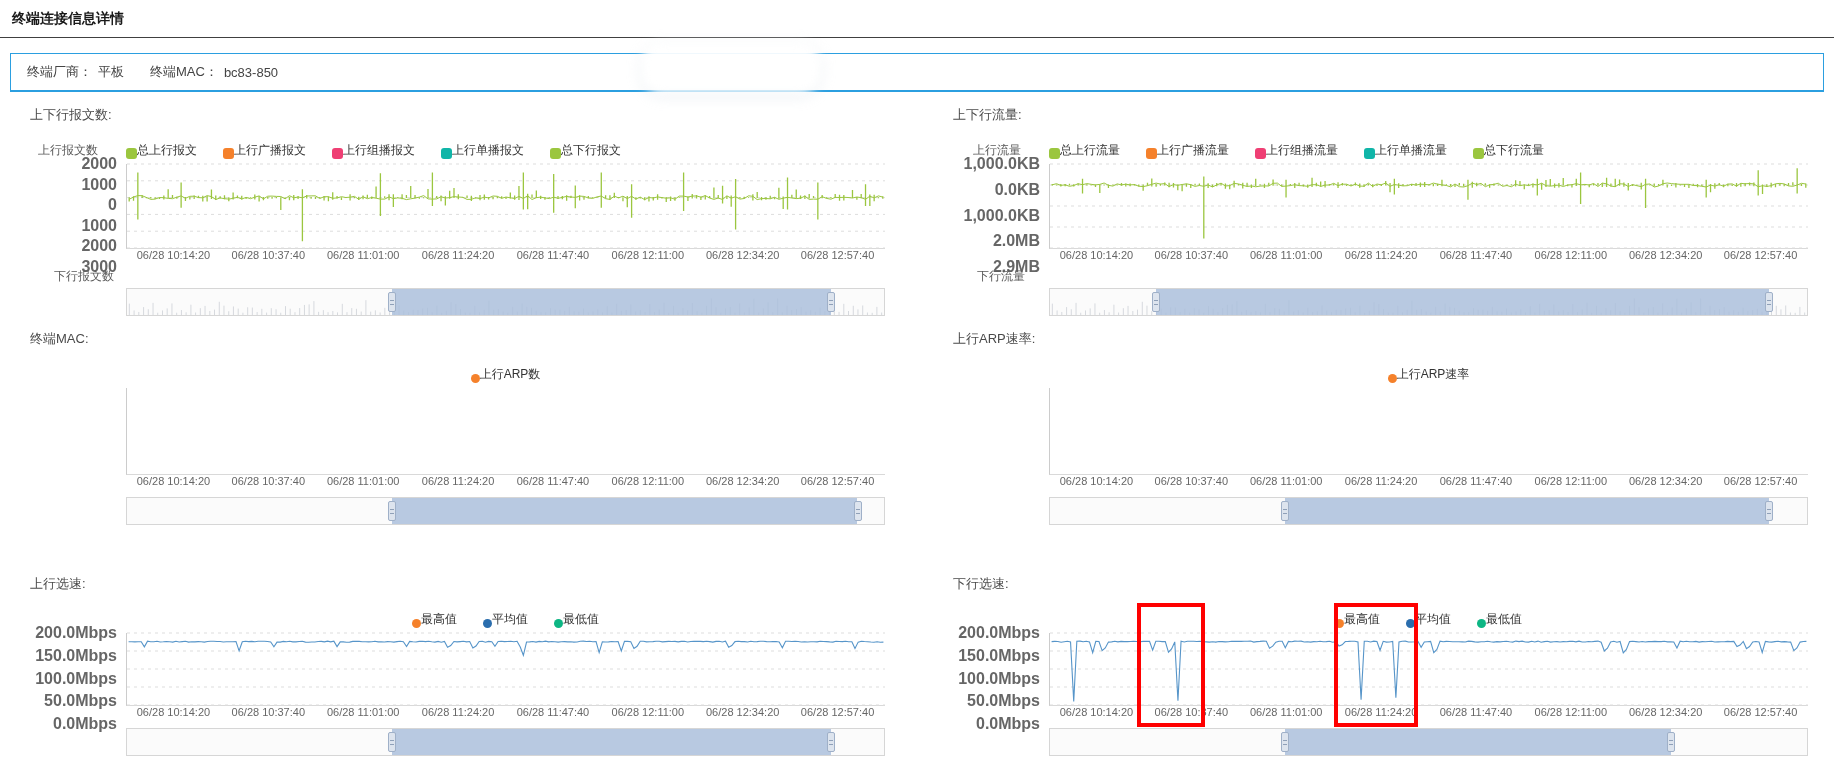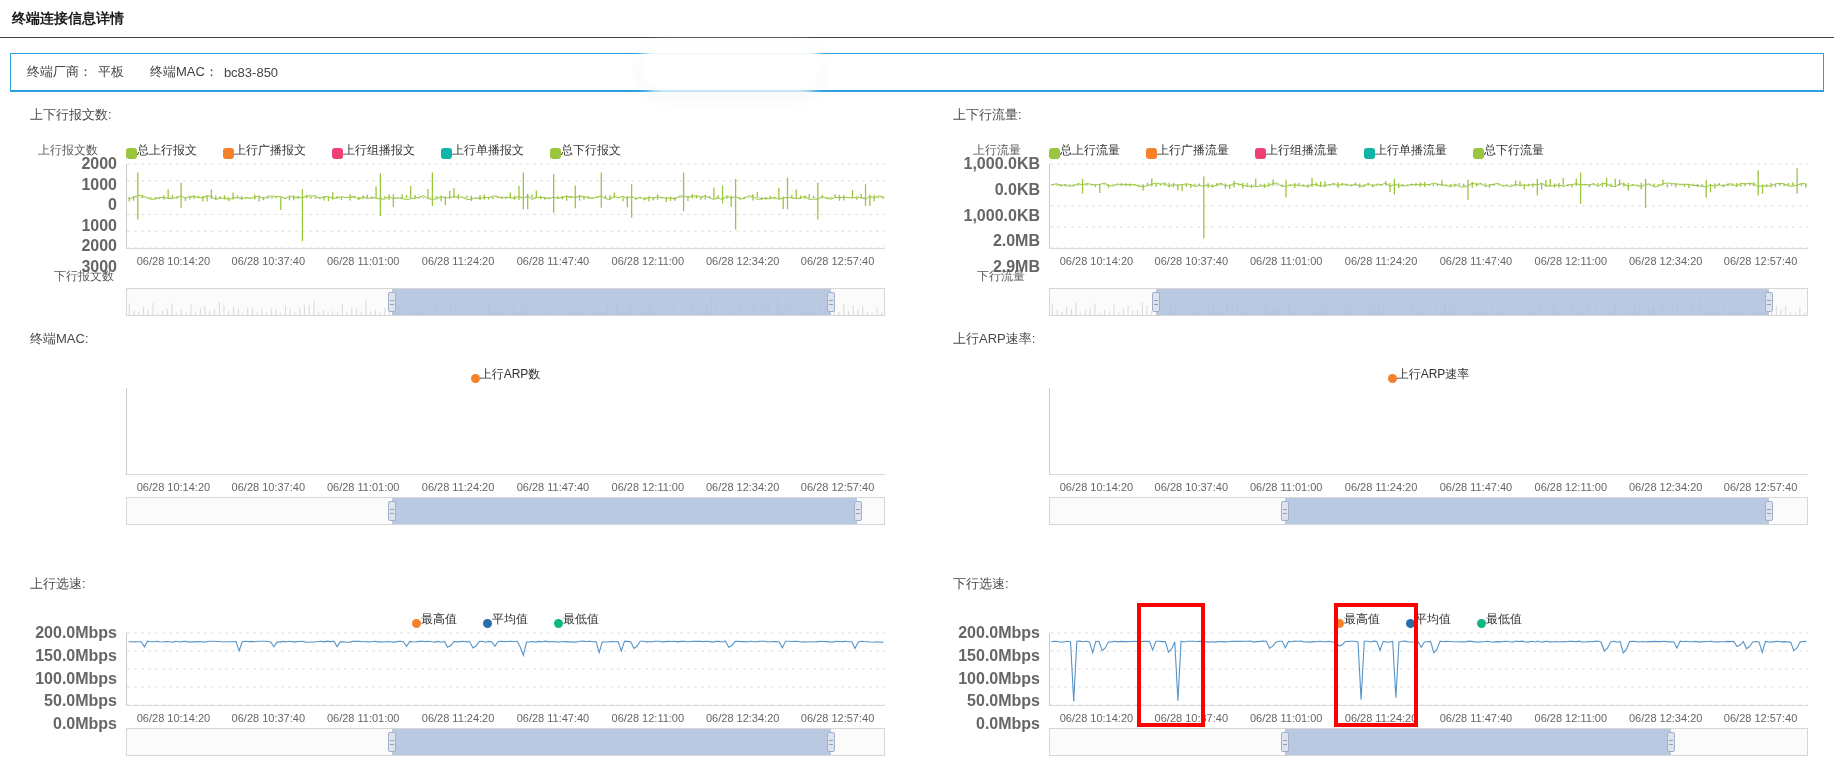--- a/index.html
+++ b/index.html
@@ -20,21 +20,21 @@
   .legend{display:flex;gap:26px;align-items:center;}
   .legend-item{display:flex;align-items:flex-end;gap:0;cursor:pointer;white-space:nowrap;}
   .legend-marker.sq{width:11px;height:11px;border-radius:3px;display:inline-block;}
   .legend-marker.dot{width:9px;height:9px;border-radius:50%;display:inline-block;}
   .plot-row{display:flex;}
   .y-axis{width:100px;box-sizing:border-box;display:flex;flex-direction:column;justify-content:space-between;align-items:flex-end;padding-right:9px;font-size:16px;color:#666;font-weight:bold;}
   .y-tick{height:0;display:flex;align-items:center;white-space:nowrap;}
   .plot-wrap{flex:1;min-width:0;}
   .plot{position:relative;border-left:1px solid #ccc;border-bottom:1px solid #d9d9d9;overflow:visible;}
   .plot-svg{position:absolute;inset:0;width:100%;height:100%;display:block;overflow:visible;}
-  .x-axis{display:flex;height:18px;align-items:flex-end;font-size:11px;color:#666;}
+  .x-axis{display:flex;height:18px;align-items:flex-start;font-size:11px;color:#666;}
   .x-tick{flex:1;text-align:center;white-space:nowrap;}
   .axis-name-bottom{font-size:12px;color:#5a5a5a;margin:1px 0 0 28px;height:16px;}
   .slider{position:relative;height:26px;border:1px solid #d6d6d6;background:#fbfbfb;margin:4px 0 0 100px;cursor:pointer;}
   .sl-shadow{position:absolute;inset:0;width:100%;height:100%;}
   .sl-sel{position:absolute;top:0;bottom:0;background:#abc0dc;opacity:0.85;}
   .sl-handle{position:absolute;top:3px;bottom:3px;width:8px;background:#dde4ee;border:1px solid #9fb0c8;border-radius:2px;box-sizing:border-box;cursor:ew-resize;}
   .sl-handle::before{content:"";position:absolute;left:1px;right:1px;top:7px;height:1px;background:#8fa0b8;box-shadow:0 4px 0 #8fa0b8;}
   .red-box{position:absolute;top:-30px;height:calc(100% + 52px);border:4px solid #ff0000;box-sizing:border-box;z-index:5;}
 </style>
 </head>

